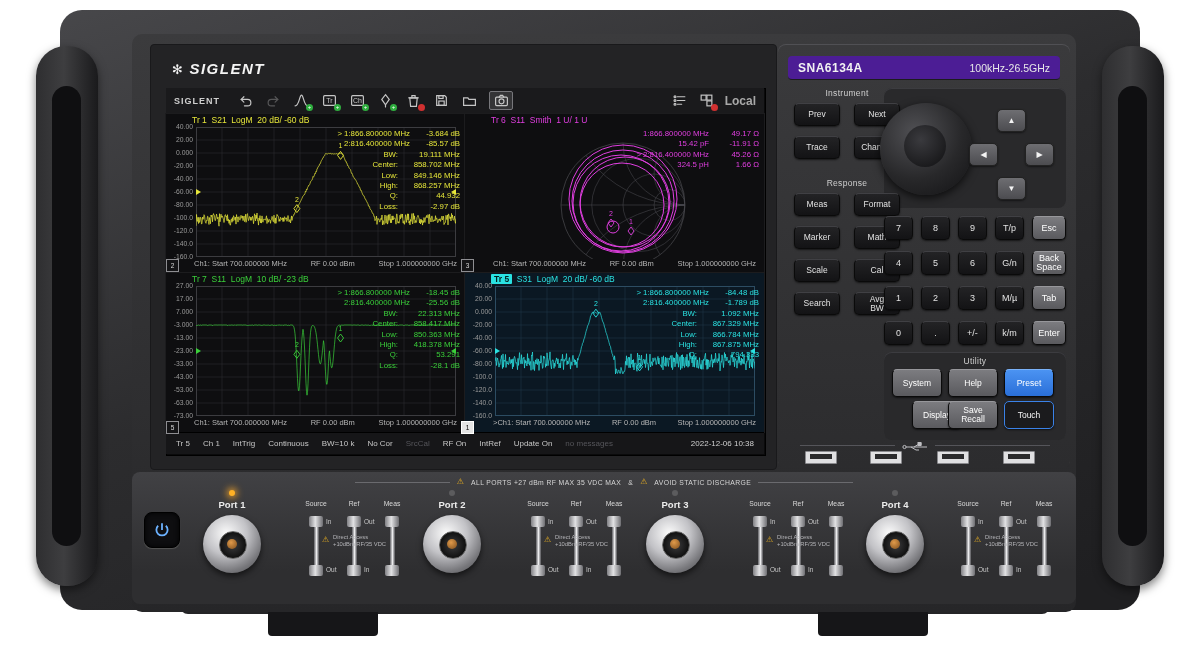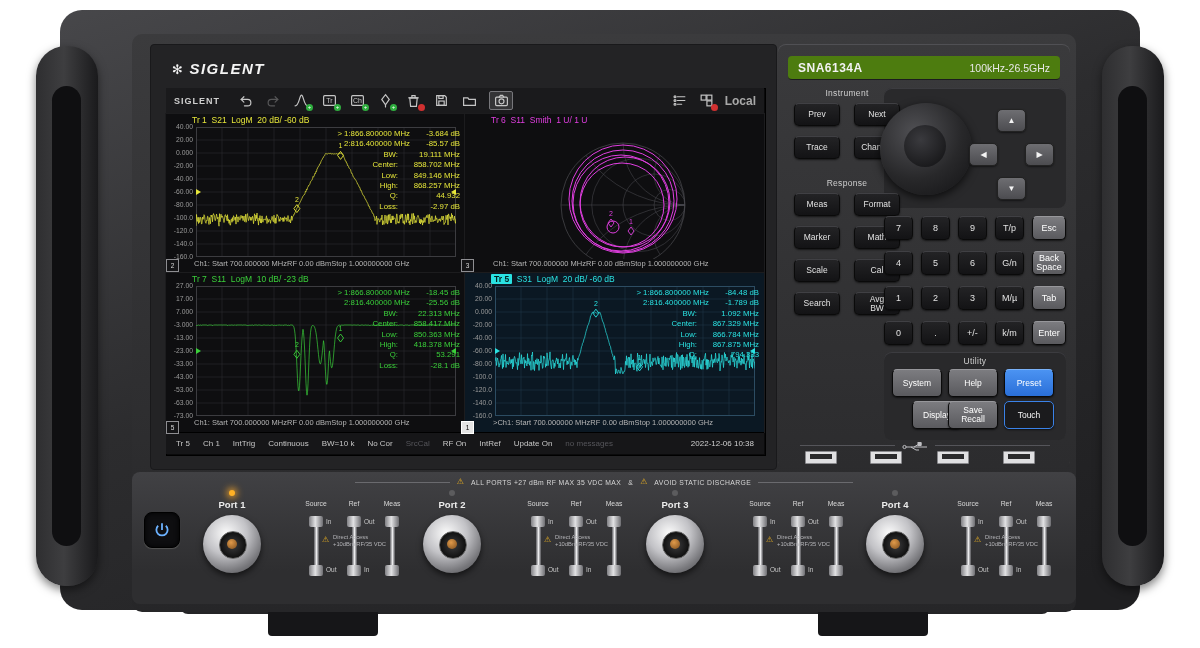--- a/index.html
+++ b/index.html
@@ -40,35 +40,35 @@
   .quad{position:absolute;width:299px;height:159px;background:#0e0e10;outline:1px solid #1c1c1e;}
   .quad.active{background:#0b1823;}
   .qhdr{position:absolute;left:26px;top:1px;font-size:8.5px;white-space:pre;}
   .tchip{padding:0 3px;border-radius:1px;font-weight:bold;}
   .ytick{position:absolute;left:2px;width:25px;text-align:right;font-size:6.8px;color:#9a9a9a;}
   svg.plot{position:absolute;left:30px;top:13px;}
   svg.smith{position:absolute;left:8px;top:13px;}
   .readout{position:absolute;right:5px;top:15px;font-size:7.8px;line-height:10.4px;z-index:3;}
   .rrow{display:flex;justify-content:flex-end;white-space:pre;}
   .rv{min-width:50px;text-align:right;}
-  .qfoot{position:absolute;left:28px;right:8px;top:145px;display:flex;justify-content:flex-start;
+  .qfoot{position:absolute;left:28px;right:8px;top:145px;display:flex;justify-content:space-between;
          font-size:7.5px;color:#b5b5b5;}
   .chip{width:11px;height:11px;border:1px solid #8e8e92;color:#d8d8d8;font-size:6.5px;line-height:11px;
         text-align:center;background:#141416;z-index:6;}
   .chip.on{background:#e4e4e4;color:#000;border-color:#fff;}
   
   .statusbar{left:166px;top:432px;width:598px;height:22px;background:#161618;border-top:1px solid #000;
              display:flex;align-items:center;padding:0 10px;box-sizing:border-box;font-size:8px;color:#c6c6c6;}
   .statusbar span{margin-right:13px;}
   .statusbar .dim{color:#55555a;}
   .statusbar .ts{margin-left:auto;margin-right:0;color:#cfcfcf;}
   
   .rpanel{left:778px;top:44px;width:292px;height:424px;border-radius:8px;
           background:linear-gradient(#3a3a3c,#2c2c2e);box-shadow:inset 0 1px 0 #505054;}
-  .modelstrip{left:788px;top:56px;width:272px;height:24px;background:#4d7c0f;border-radius:4px;
+  .modelstrip{left:788px;top:56px;width:272px;height:24px;background:#4c1d95;border-radius:4px;
               border-bottom:1px solid #1c1c1e;display:flex;align-items:center;justify-content:space-between;
               padding:0 10px;box-sizing:border-box;}
   .modelstrip .mn{color:#f2f2f2;font-size:12px;font-weight:bold;letter-spacing:.5px;}
   .modelstrip .fr{color:#e8e8e8;font-size:10.5px;}
   .seclabel{color:#cfcfcf;font-size:8.5px;text-align:center;letter-spacing:.3px;}
   .btns{display:grid;grid-template-columns:46px 46px;grid-auto-rows:23px;gap:10px 14px;justify-content:center;margin-top:5px;}
   .pbtn{background:linear-gradient(#232325,#131315);border:1px solid #0a0a0a;border-top-color:#404044;
         border-radius:5px;color:#e2e2e2;font-size:8.5px;display:flex;align-items:center;justify-content:center;
         text-align:center;white-space:pre-line;line-height:9px;box-shadow:0 1px 2px rgba(0,0,0,.6);}
   #sec-instrument{left:788px;top:88px;width:118px;}
@@ -282,20 +282,26 @@
           <polygon points="0,62 5,65 0,68" fill="#e6e63a"></polygon>
           <polygon points="260,62 255,65 260,68" fill="#e6e63a"></polygon>
           <polygon points="144.56,24.394599999999997 147.56,28.394599999999997 144.56,32.3946 141.56,28.394599999999997" stroke="#e6e63a" fill="none" stroke-width="0.9"></polygon>
           <text x="144.56" y="21.394599999999997" text-anchor="middle" font-size="7" fill="#e6e63a">1</text>
           <polygon points="100.88000000000001,77.6205 103.88000000000001,81.6205 100.88000000000001,85.6205 97.88000000000001,81.6205" stroke="#e6e63a" fill="none" stroke-width="0.9"></polygon>
           <text x="100.88000000000001" y="74.6205" text-anchor="middle" font-size="7" fill="#e6e63a">2</text>
         </svg>
       </div>
       <div class="quad abs" style="left: 465px; top: 114px;">
         <div class="qhdr"><span style="color: rgb(224, 62, 224);">Tr 6</span><span style="color: rgb(224, 62, 224);">  S11  Smith  1 U/ 1 U</span></div>
+        <div class="readout" style="color: rgb(224, 62, 224);">
+          <div class="rrow"><span>1:866.800000 MHz</span><span class="rv">49.17 Ω</span></div>
+          <div class="rrow"><span>15.42 pF</span><span class="rv">-11.91 Ω</span></div>
+          <div class="rrow"><span>&gt; 2:816.400000 MHz</span><span class="rv">45.26 Ω</span></div>
+          <div class="rrow"><span>324.5 pH</span><span class="rv">1.66 Ω</span></div>
+        </div>
         <div class="qfoot">
           <span>Ch1: Start 700.000000 MHz</span>
           <span>RF 0.00 dBm</span>
           <span>Stop 1.000000000 GHz</span>
         </div>
         <svg class="smith" width="284" height="132">
           <defs>
             <clipPath id="sc1">
               <circle cx="150" cy="78" r="62"></circle>
             </clipPath>

